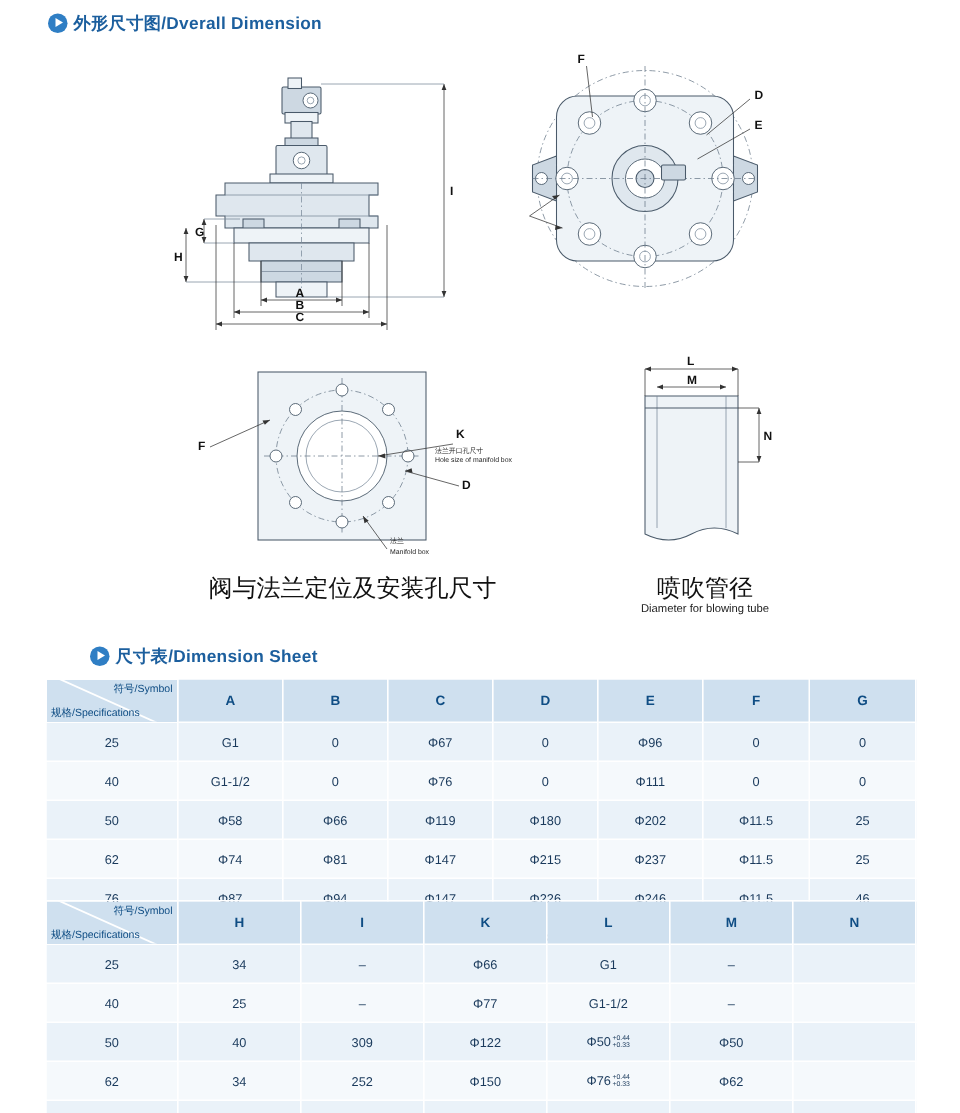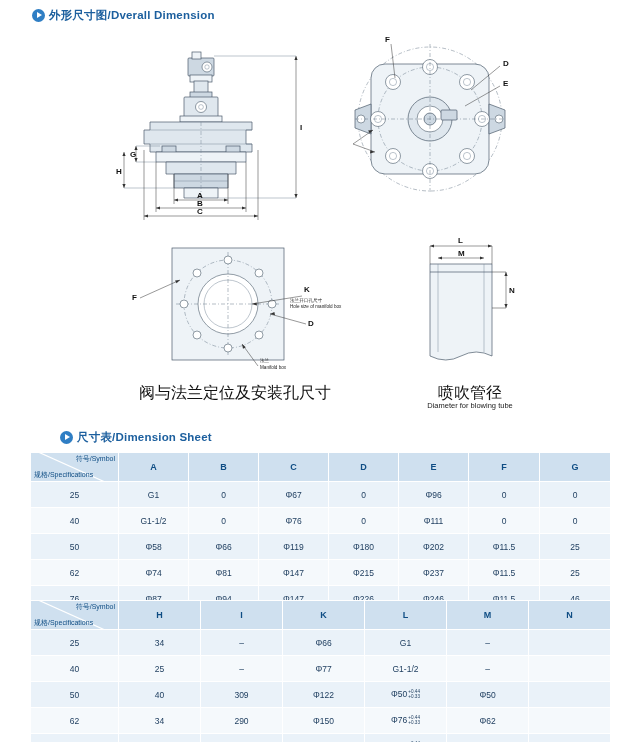--- a/index.html
+++ b/index.html
@@ -533,21 +533,21 @@
           <td>40</td>
           <td>309</td>
           <td>Φ122</td>
           <td>Φ50<span class="tol">+0.44<br>+0.33</span></td>
           <td>Φ50</td>
           <td></td>
         </tr>
         <tr>
           <td>62</td>
           <td>34</td>
-          <td>290</td>
+          <td>252</td>
           <td>Φ150</td>
           <td>Φ76<span class="tol">+0.44<br>+0.33</span></td>
           <td>Φ62</td>
           <td></td>
         </tr>
         <tr>
           <td>76</td>
           <td>35</td>
           <td>200</td>
           <td>Φ160</td>

